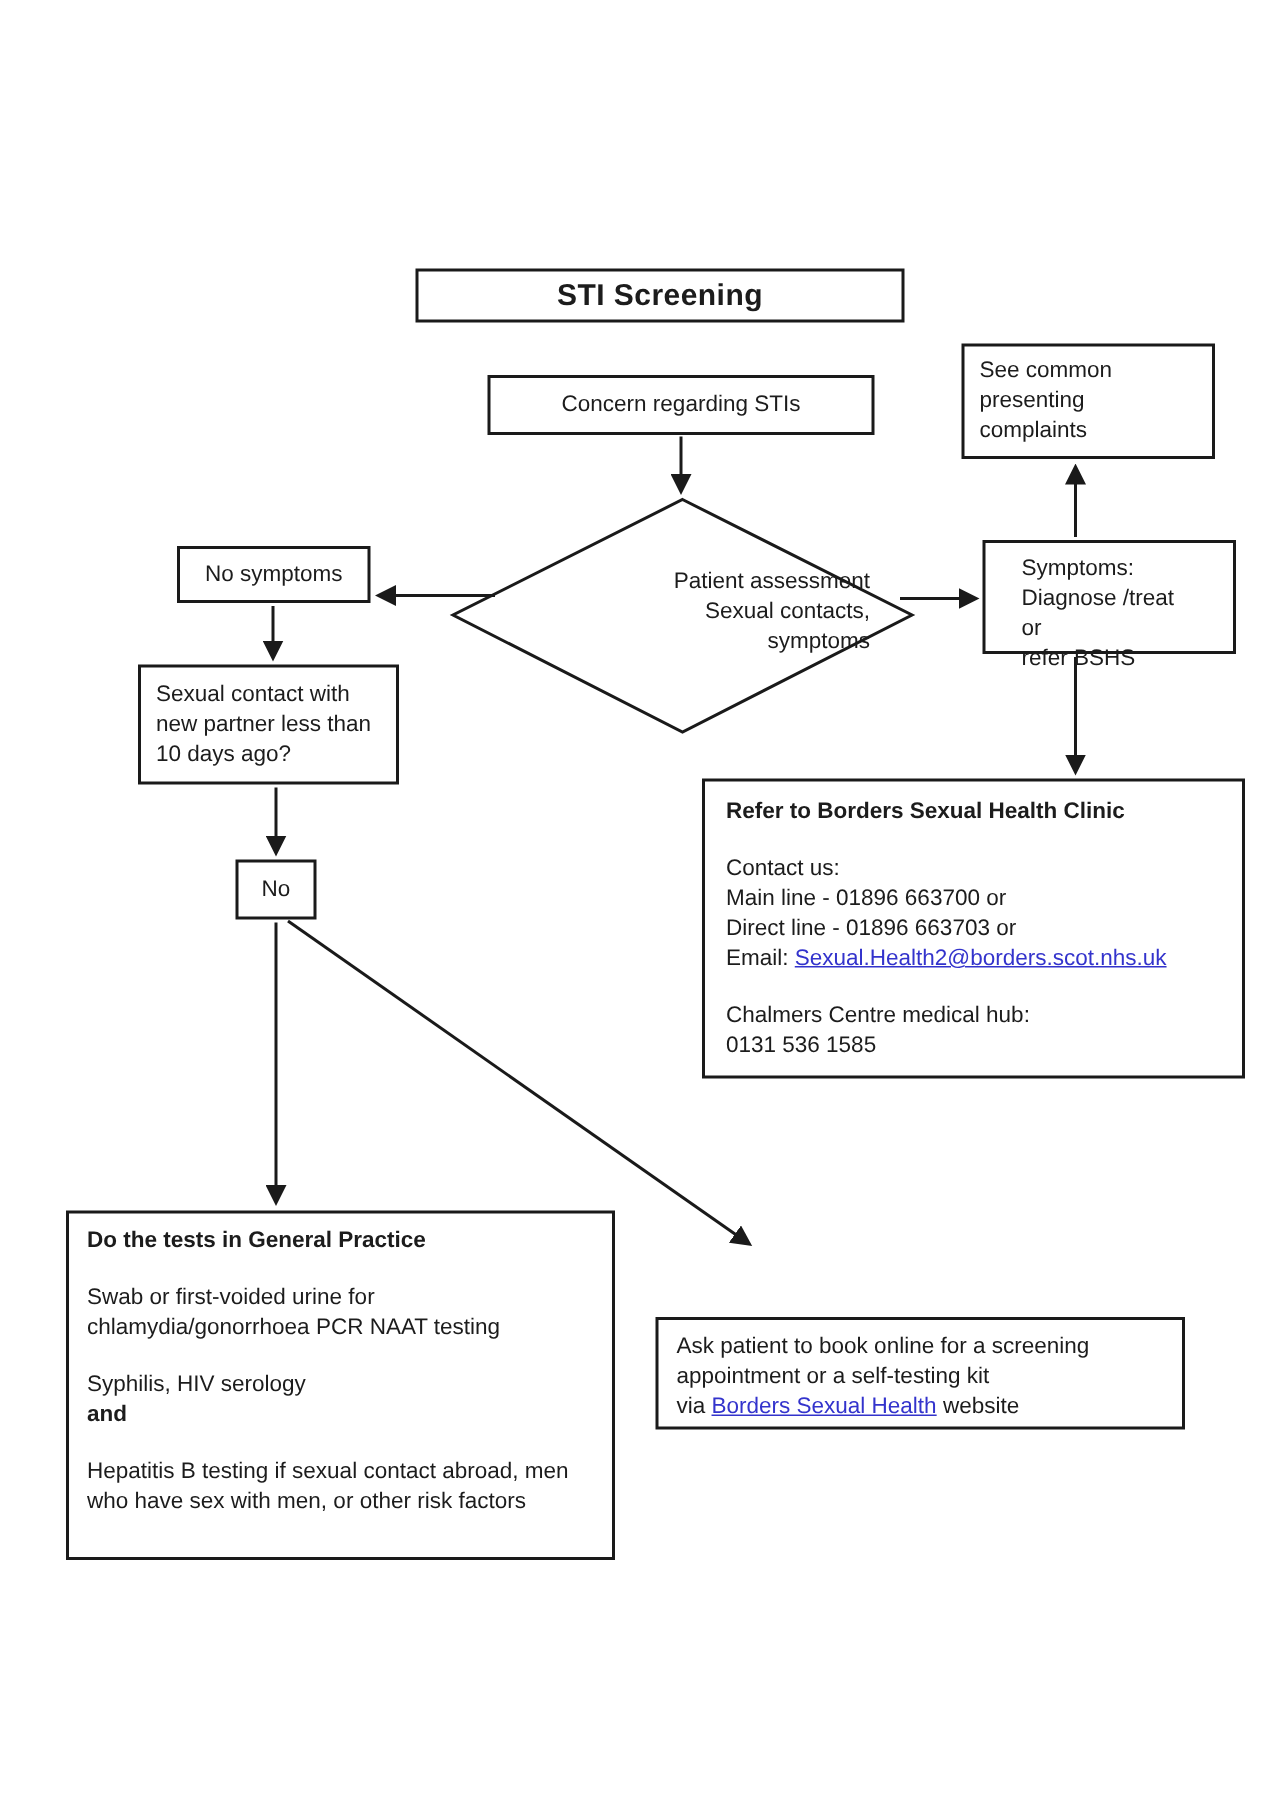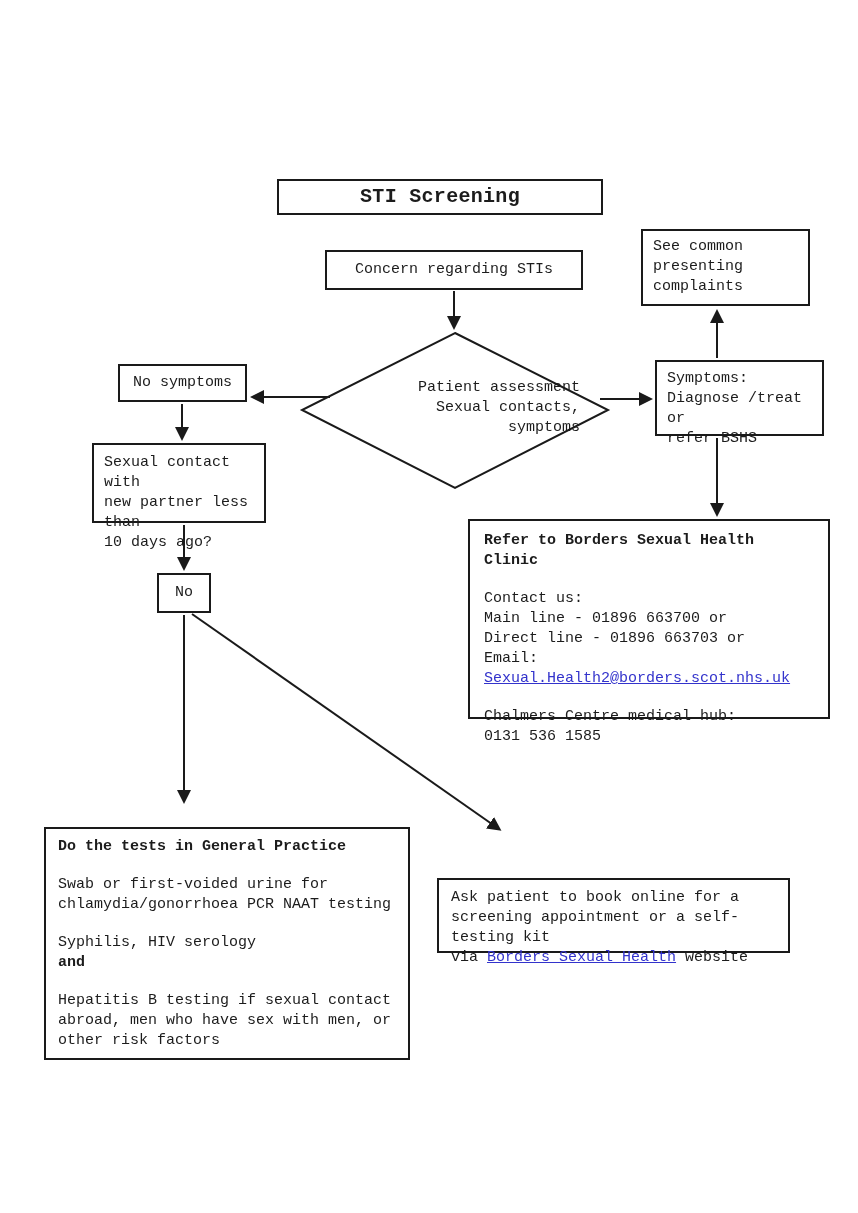--- a/index.html
+++ b/index.html
@@ -1,20 +1,20 @@
 <!DOCTYPE html>
 <html><head>
 <meta charset="utf-8">
 <style>
   html,body{margin:0;padding:0;background:#ffffff;}
   #page{
     position:relative;
     width:858px;height:1213px;
     background:#ffffff;
-    font-family:Liberation Mono, monospace;
+    font-family:Liberation Sans, sans-serif;
     color:#1c1c1c;
     overflow:hidden;
   }
   .box{
     position:absolute;
     background:#ffffff;
     border:2px solid #1a1a1a;
     box-sizing:border-box;
     font-size:15px;
     line-height:20px;
@@ -27,24 +27,24 @@
     font-size:20px;font-weight:bold;letter-spacing:.3px;
   }
   .concern-box{left:325px;top:250px;width:258px;height:40px;}
   .see-common-box{left:641px;top:229px;width:169px;height:77px;padding:6px 10px;}
   .assessment-label{
     position:absolute;left:330px;top:378px;width:250px;
     text-align:right;font-size:15px;line-height:20px;
   }
   .no-symptoms-box{left:118px;top:364px;width:129px;height:38px;}
   .sexual-contact-box{left:92px;top:443px;width:174px;height:80px;padding:8px 0 0 10px;}
-  .symptoms-box{left:655px;top:360px;width:169px;height:76px;padding:7px 10px;}
+  .symptoms-box{left:655px;top:360px;width:169px;height:76px;padding:7px 24px;}
   .refer-box{left:468px;top:519px;width:362px;height:200px;padding:10px 14px;}
   .no-box{left:157px;top:573px;width:54px;height:40px;}
-  .gp-box{left:44px;top:807px;width:366px;height:233px;padding:8px 12px;margin-top:20px;}
+  .gp-box{left:44px;top:807px;width:366px;height:233px;padding:8px 12px;}
   .book-box{left:437px;top:838px;width:353px;height:75px;padding:8px 12px;margin-top:40px;}
   .bold{font-weight:bold;}
   .para{margin:0 0 18px 0;}
   .para:last-child{margin-bottom:0;}
   a.doc-link{color:#3333cc;text-decoration:underline;cursor:pointer;}
 </style>
 </head>
 <body>
 
 <div id="page">

